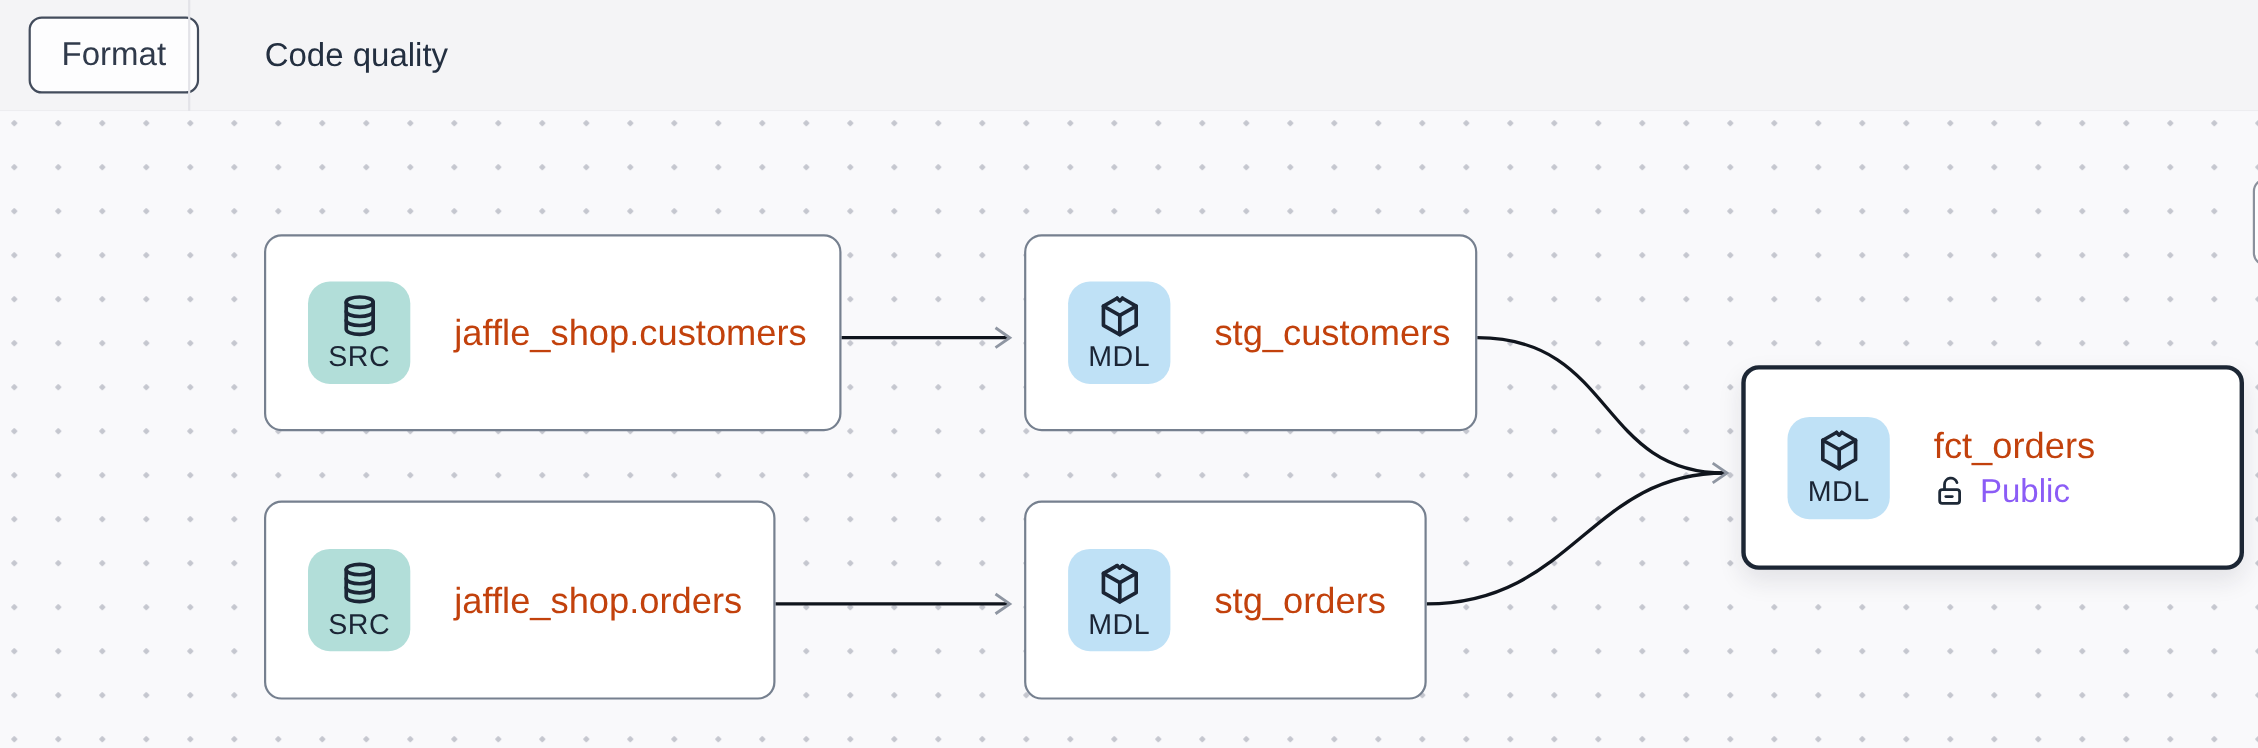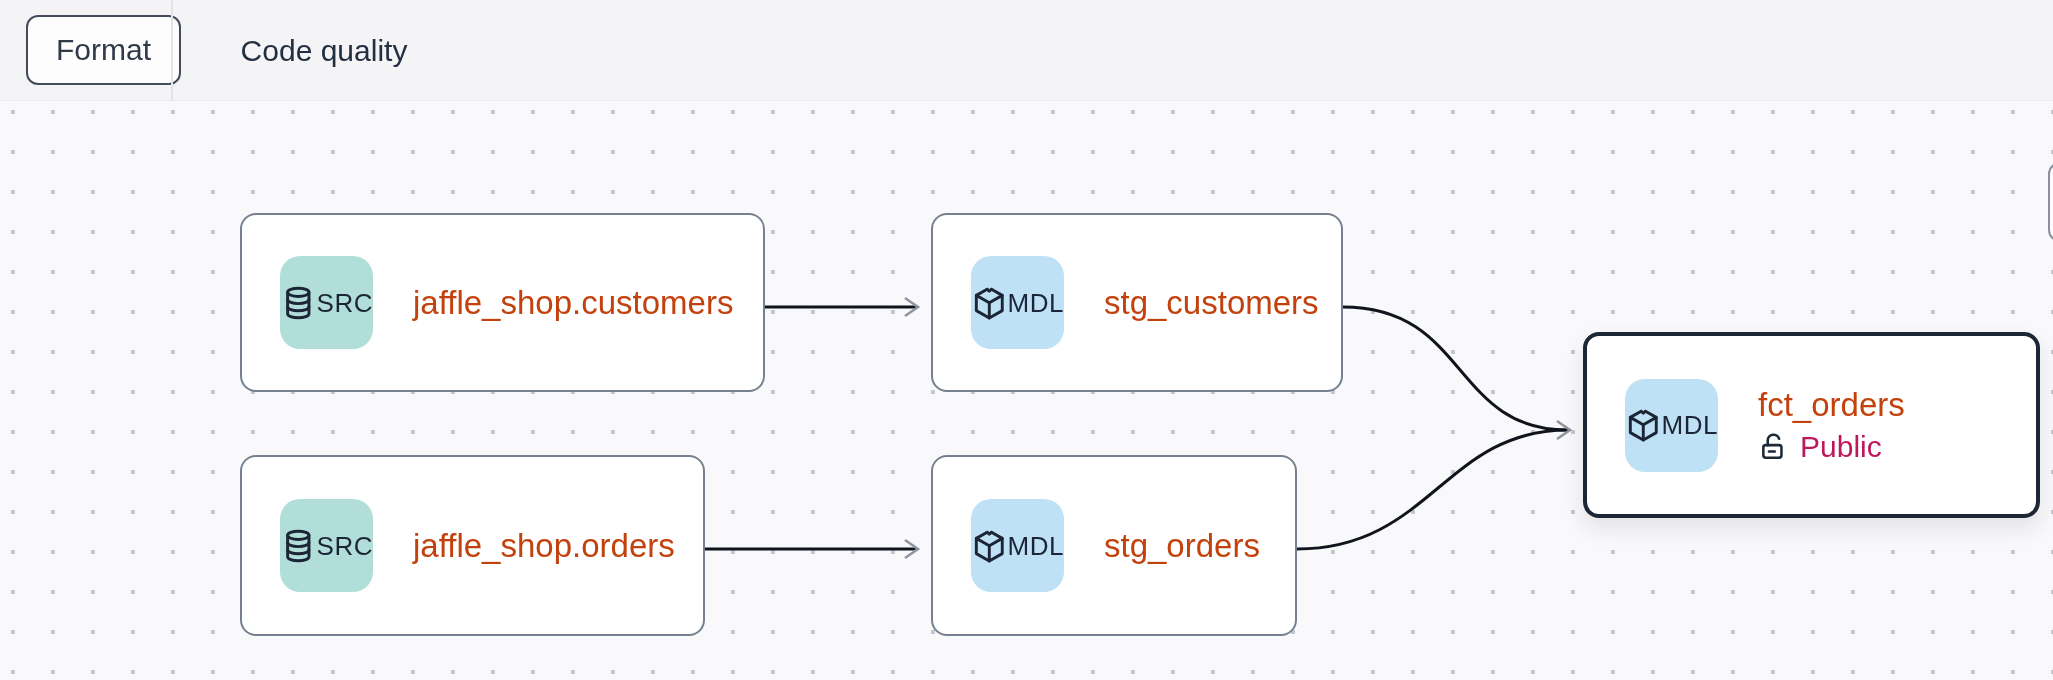--- a/index.html
+++ b/index.html
@@ -27,28 +27,28 @@
             background-color:#f9f9fb;
             background-image:radial-gradient(#c5c7cf 2.3px, transparent 2.5px);
             background-size:40px 40px; background-position:-7px -9px; }
   .edges { position:absolute; left:0; top:0; width:2053px; height:579px; pointer-events:none; }
 
   
   .node { position:absolute; display:flex; align-items:center; gap:40px; padding-left:38px;
           background:#ffffff; border:2.5px solid #76808f; border-radius:16px; cursor:pointer; }
   .node.selected { border:4px solid #1c2634; box-shadow:0 10px 22px rgba(25,32,45,.10); }
   .badge { width:93px; height:93px; border-radius:20px; flex:0 0 auto;
-           display:flex; align-items:center; justify-content:center; }
+           display:flex; flex-direction:column; align-items:center; justify-content:center; }
   .badge.src { background:#b2ded9; }
   .badge.mdl { background:#bfe1f6; }
   .badge svg { width:42px; height:42px; display:block; }
   .badge-type { font-size:26px; color:#1b2535; margin-top:1px; letter-spacing:.5px; }
   .node-label { font-size:33px; color:#c2410c; white-space:nowrap; }
   .node-textcol { display:flex; flex-direction:column; justify-content:flex-end; gap:6px; }
-  .access-row { display:flex; align-items:center; gap:10px; font-size:30px; color:#be185d; }
+  .access-row { display:flex; align-items:center; gap:10px; font-size:30px; color:#8b5cf6; }
   .access-row svg { width:32px; height:32px; }
 
   #node-src-customers { left:240px; top:112px; width:525px; height:179px; }
   #node-stg-customers { left:931px; top:112px; width:412px; height:179px; }
   #node-src-orders    { left:240px; top:354px; width:465px; height:181px; }
   #node-stg-orders    { left:931px; top:354px; width:366px; height:181px; }
   #node-fct-orders    { left:1583px; top:231px; width:457px; height:186px; }
 
   
   .selector-group { position:absolute; left:1358px; top:61px; height:80px; width:652px;

